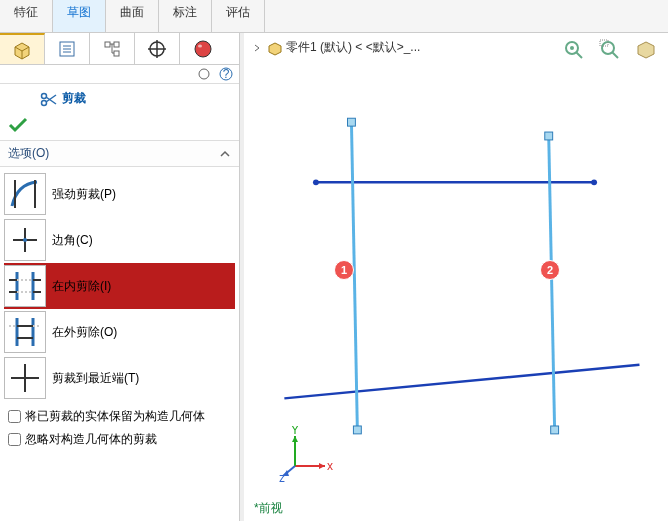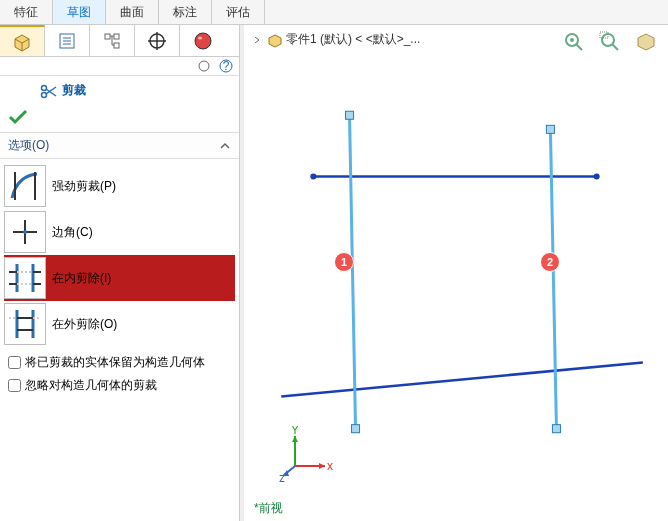--- a/index.html
+++ b/index.html
@@ -1,17 +1,17 @@
 <!DOCTYPE html>
 <html><head>
 <meta charset="utf-8">
 <style>
 * { box-sizing: border-box; margin: 0; padding: 0; font-family: "Microsoft YaHei", sans-serif; font-size: 12px; }
 body { width: 668px; height: 521px; background: #fff; overflow: hidden; display: flex; flex-direction: column; }
-.top-tabs { display: flex; height: 25px; background: #f5f5f5; border-bottom: 1px solid #ccc; }
+.top-tabs { display: flex; height: 33px; background: #f5f5f5; border-bottom: 1px solid #ccc; }
 .top-tab { padding: 4px 14px; cursor: pointer; border-right: 1px solid #ccc; color: #333; }
 .top-tab.active { background: #e3f2fd; color: #1976d2; }
 .main { flex: 1; display: flex; min-height: 0; }
 .left-panel { width: 240px; background: #fff; border-right: 1px solid #ccc; display: flex; flex-direction: column; }
 .panel-tabs { display: flex; height: 32px; border-bottom: 1px solid #ccc; }
 .ptab { width: 45px; display: flex; align-items: center; justify-content: center; border-right: 1px solid #ccc; cursor: pointer; }
 .ptab.active { background: #fff4d6; border-top: 2px solid #d4a017; }
 .cmd-title { display: flex; align-items: center; padding: 6px 8px; background: #fff; font-weight: bold; color: #0a5aa6; margin-left: 32px; }
 .cmd-title svg { margin-right: 4px; }
 .confirm { padding: 4px 8px; }
@@ -159,20 +159,29 @@
               <line x1="10" y1="4" x2="10" y2="32" stroke="#2a6db0" stroke-width="3"></line>
               <line x1="26" y1="4" x2="26" y2="32" stroke="#2a6db0" stroke-width="3"></line>
               <line x1="10" y1="12" x2="26" y2="12" stroke="#333" stroke-width="2"></line>
               <line x1="10" y1="24" x2="26" y2="24" stroke="#333" stroke-width="2"></line>
               <line x1="2" y1="12" x2="10" y2="12" stroke="#ccc" stroke-width="2" stroke-dasharray="2,2"></line>
               <line x1="26" y1="12" x2="34" y2="12" stroke="#ccc" stroke-width="2" stroke-dasharray="2,2"></line>
             </svg>
           </div>
         <span>在外剪除(O)</span>
       </div>
+      <div class="opt">
+        <div class="opt-icon">
+            <svg width="36" height="36">
+              <line x1="18" y1="4" x2="18" y2="32" stroke="#333" stroke-width="2"></line>
+              <line x1="4" y1="18" x2="32" y2="18" stroke="#333" stroke-width="2"></line>
+            </svg>
+          </div>
+        <span>剪裁到最近端(T)</span>
+      </div>
     </div>
     <div class="chk">
       <input type="checkbox" style="">
       <span>将已剪裁的实体保留为构造几何体</span>
     </div>
     <div class="chk">
       <input type="checkbox" style="">
       <span>忽略对构造几何体的剪裁</span>
     </div>
   </div>

